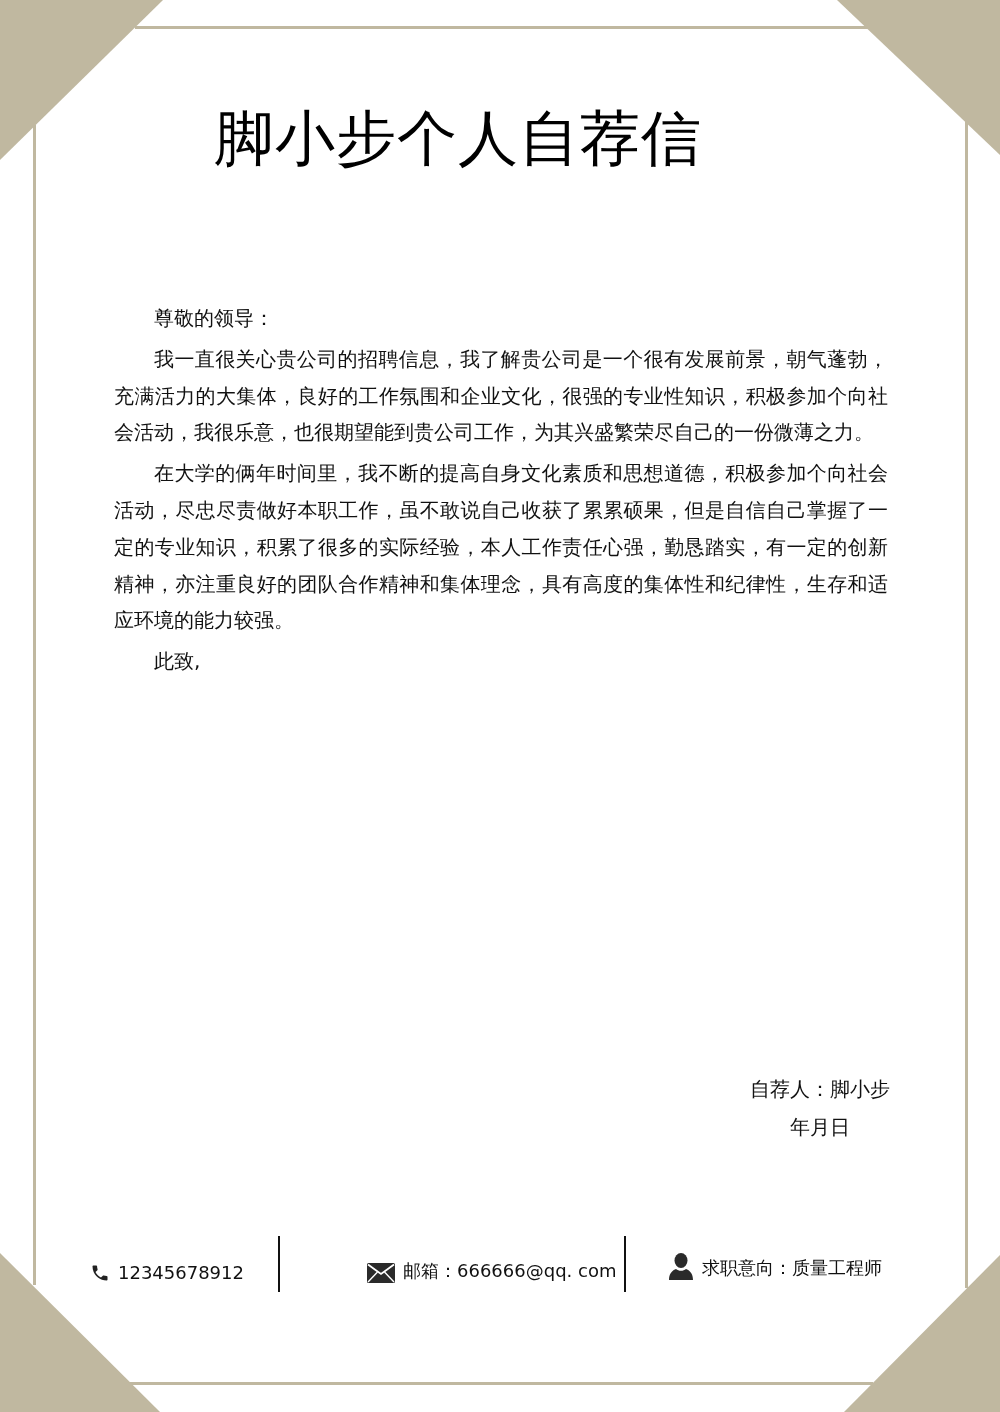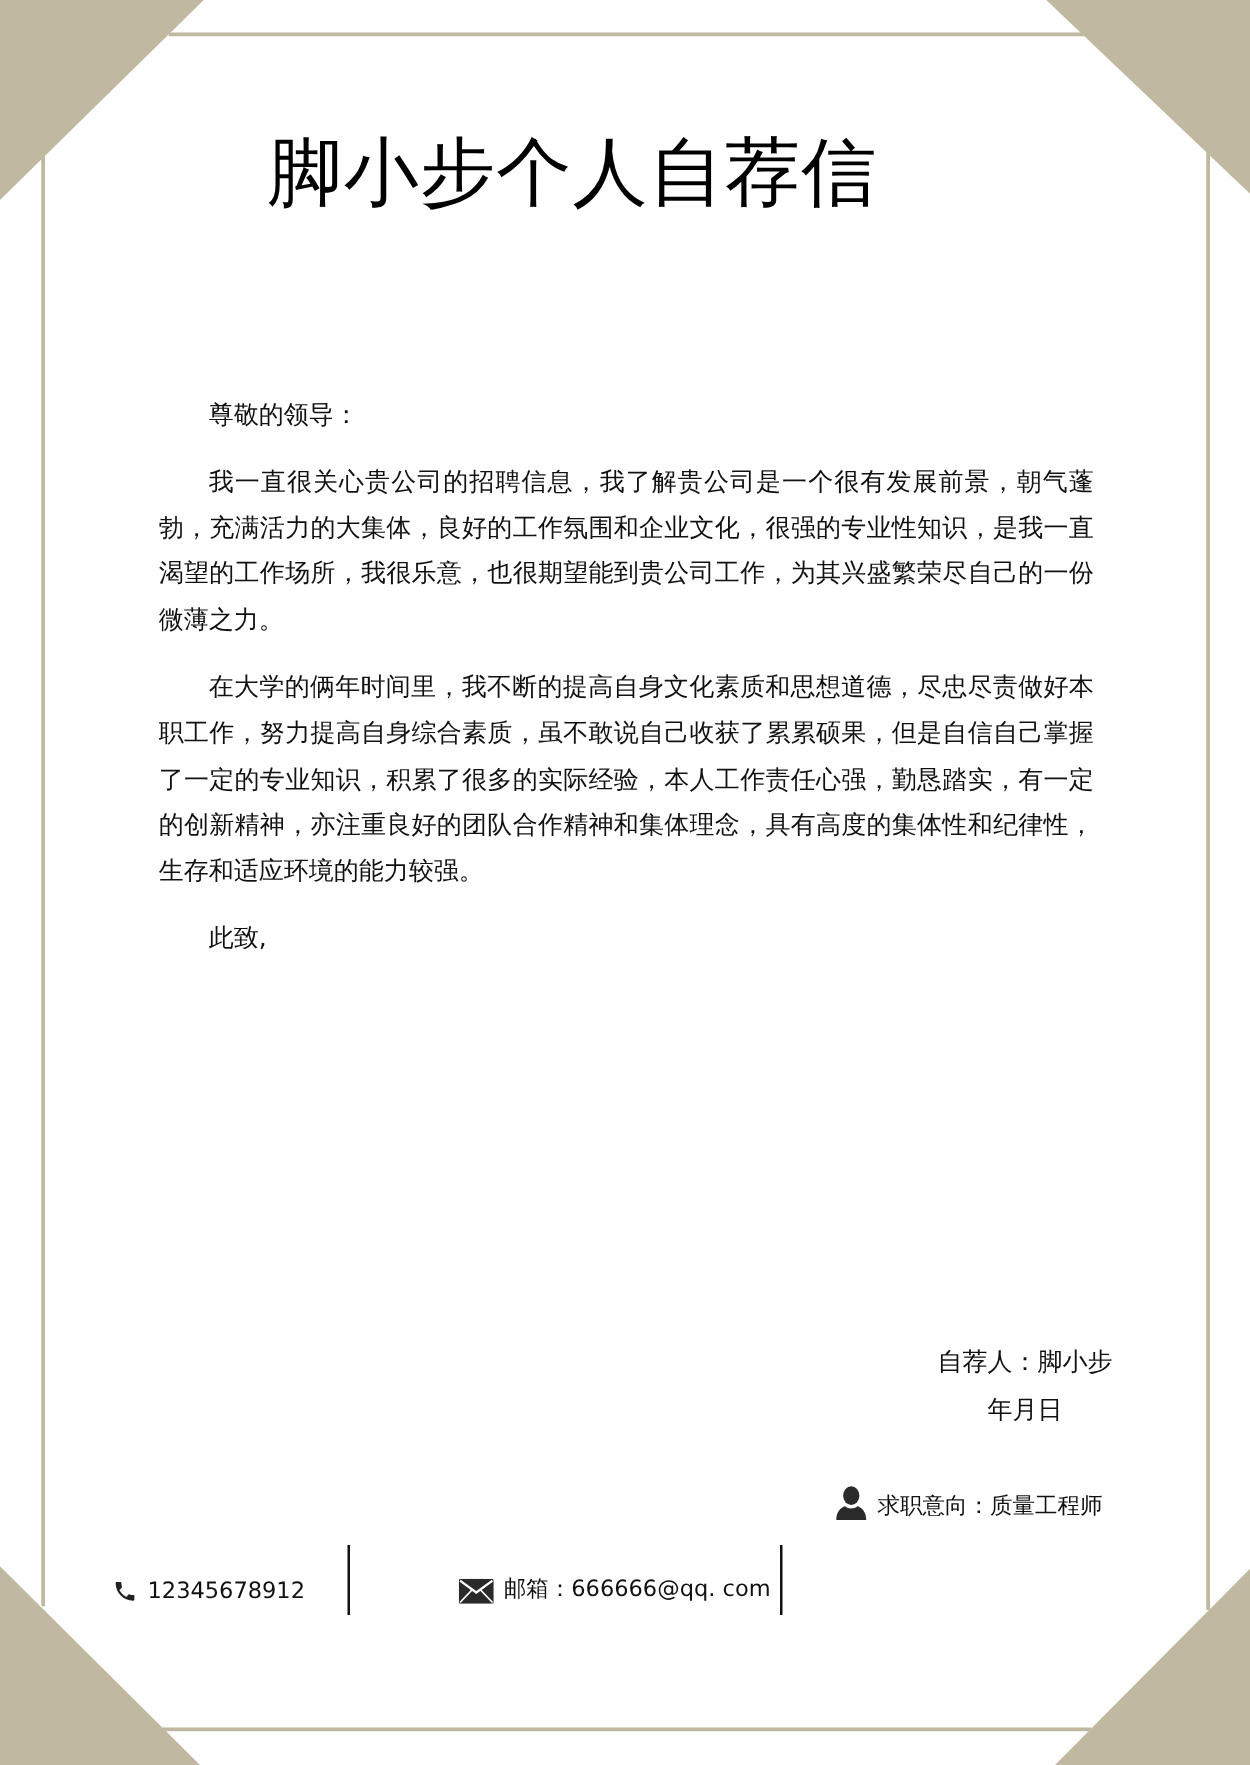--- a/index.html
+++ b/index.html
@@ -13,21 +13,21 @@
   .corner { position: absolute; }
   .title {
     position: absolute; left: 0; width: 916px; top: 98px;
     text-align: center; font-size: 60px; line-height: 80px; letter-spacing: 1px;
     color: #000;
   }
   .letter {
     position: absolute; left: 110px; width: 782px; top: 296px;
     font-size: 20px; line-height: 36.8px; color: #111;
   }
-  .letter p { margin: 17px; text-align: justify; }
+  .letter p { margin: 4px; text-align: justify; }
   .indent { text-indent: 2em; }
   .sign {
     position: absolute; right: 110px; top: 1070px; text-align: center;
     font-size: 20px; line-height: 38px; color: #111;
   }
   .footer-item {
     position: absolute; top: 1243px; height: 40px; display: flex; align-items: flex-end;
     font-size: 18px; color: #111;
   }
   .footer-item svg { margin-right: 8px; }
@@ -51,22 +51,22 @@
 
 <div class="frame-line" style="left:135px;top:26px;width:735px;height:3px;"></div>
 <div class="frame-line" style="left:128px;top:1382px;width:745px;height:3px;"></div>
 <div class="frame-line" style="left:33px;top:125px;width:3px;height:1160px;"></div>
 <div class="frame-line" style="left:965px;top:118px;width:3px;height:1170px;"></div>
 
 <div class="title">脚小步个人自荐信</div>
 
 <div class="letter">
   <p class="indent">尊敬的领导：</p>
-  <p class="indent">我一直很关心贵公司的招聘信息，我了解贵公司是一个很有发展前景，朝气蓬勃，充满活力的大集体，良好的工作氛围和企业文化，很强的专业性知识，是我一直渴望的工作场所，我很乐意，也很期望能到贵公司工作，为其兴盛繁荣尽自己的一份微薄之力。</p>
-  <p class="indent">在大学的俩年时间里，我不断的提高自身文化素质和思想道德，尽忠尽责做好本职工作，努力提高自身综合素质，虽不敢说自己收获了累累硕果，但是自信自己掌握了一定的专业知识，积累了很多的实际经验，本人工作责任心强，勤恳踏实，有一定的创新精神，亦注重良好的团队合作精神和集体理念，具有高度的集体性和纪律性，生存和适应环境的能力较强。</p>
+  <p class="indent">我一直很关心贵公司的招聘信息，我了解贵公司是一个很有发展前景，朝气蓬勃，充满活力的大集体，良好的工作氛围和企业文化，很强的专业性知识，积极参加个向社会活动，我很乐意，也很期望能到贵公司工作，为其兴盛繁荣尽自己的一份微薄之力。</p>
+  <p class="indent">在大学的俩年时间里，我不断的提高自身文化素质和思想道德，积极参加个向社会活动，尽忠尽责做好本职工作，虽不敢说自己收获了累累硕果，但是自信自己掌握了一定的专业知识，积累了很多的实际经验，本人工作责任心强，勤恳踏实，有一定的创新精神，亦注重良好的团队合作精神和集体理念，具有高度的集体性和纪律性，生存和适应环境的能力较强。</p>
   <p class="indent">此致,</p>
 </div>
 
 <div class="sign">
   <div>自荐人：脚小步</div>
   <div>年月日</div>
 </div>
 
 <div class="footer-item" style="left:90px;">
   <svg width="20" height="20" viewBox="0 0 24 24">
@@ -82,19 +82,19 @@
     <rect x="0" y="0" width="28" height="20" rx="1.5" fill="#2a2a2a"></rect>
     <polyline points="1,1.5 14,11 27,1.5" fill="none" stroke="#fff" stroke-width="1.8"></polyline>
     <line x1="1" y1="19" x2="10.5" y2="9" stroke="#fff" stroke-width="1.4"></line>
     <line x1="27" y1="19" x2="17.5" y2="9" stroke="#fff" stroke-width="1.4"></line>
   </svg>
   <span>邮箱：666666@qq. com</span>
 </div>
 
 <div class="vsep" style="left:624px;"></div>
 
-<div class="footer-item" style="left:668px;top:1176px;">
+<div class="footer-item" style="left:668px;top:1240px;">
   <svg width="26" height="28" viewBox="0 0 26 28">
     <ellipse cx="13" cy="8.5" rx="6.5" ry="7.5" fill="#2a2a2a"></ellipse>
     <path d="M1 28c0-7 4-10 7-11 1.5 1.2 3 1.8 5 1.8s3.5-.6 5-1.8c3 1 7 4 7 11z" fill="#2a2a2a"></path>
   </svg>
   <span>求职意向：质量工程师</span>
 </div>
 
 </body></html>

